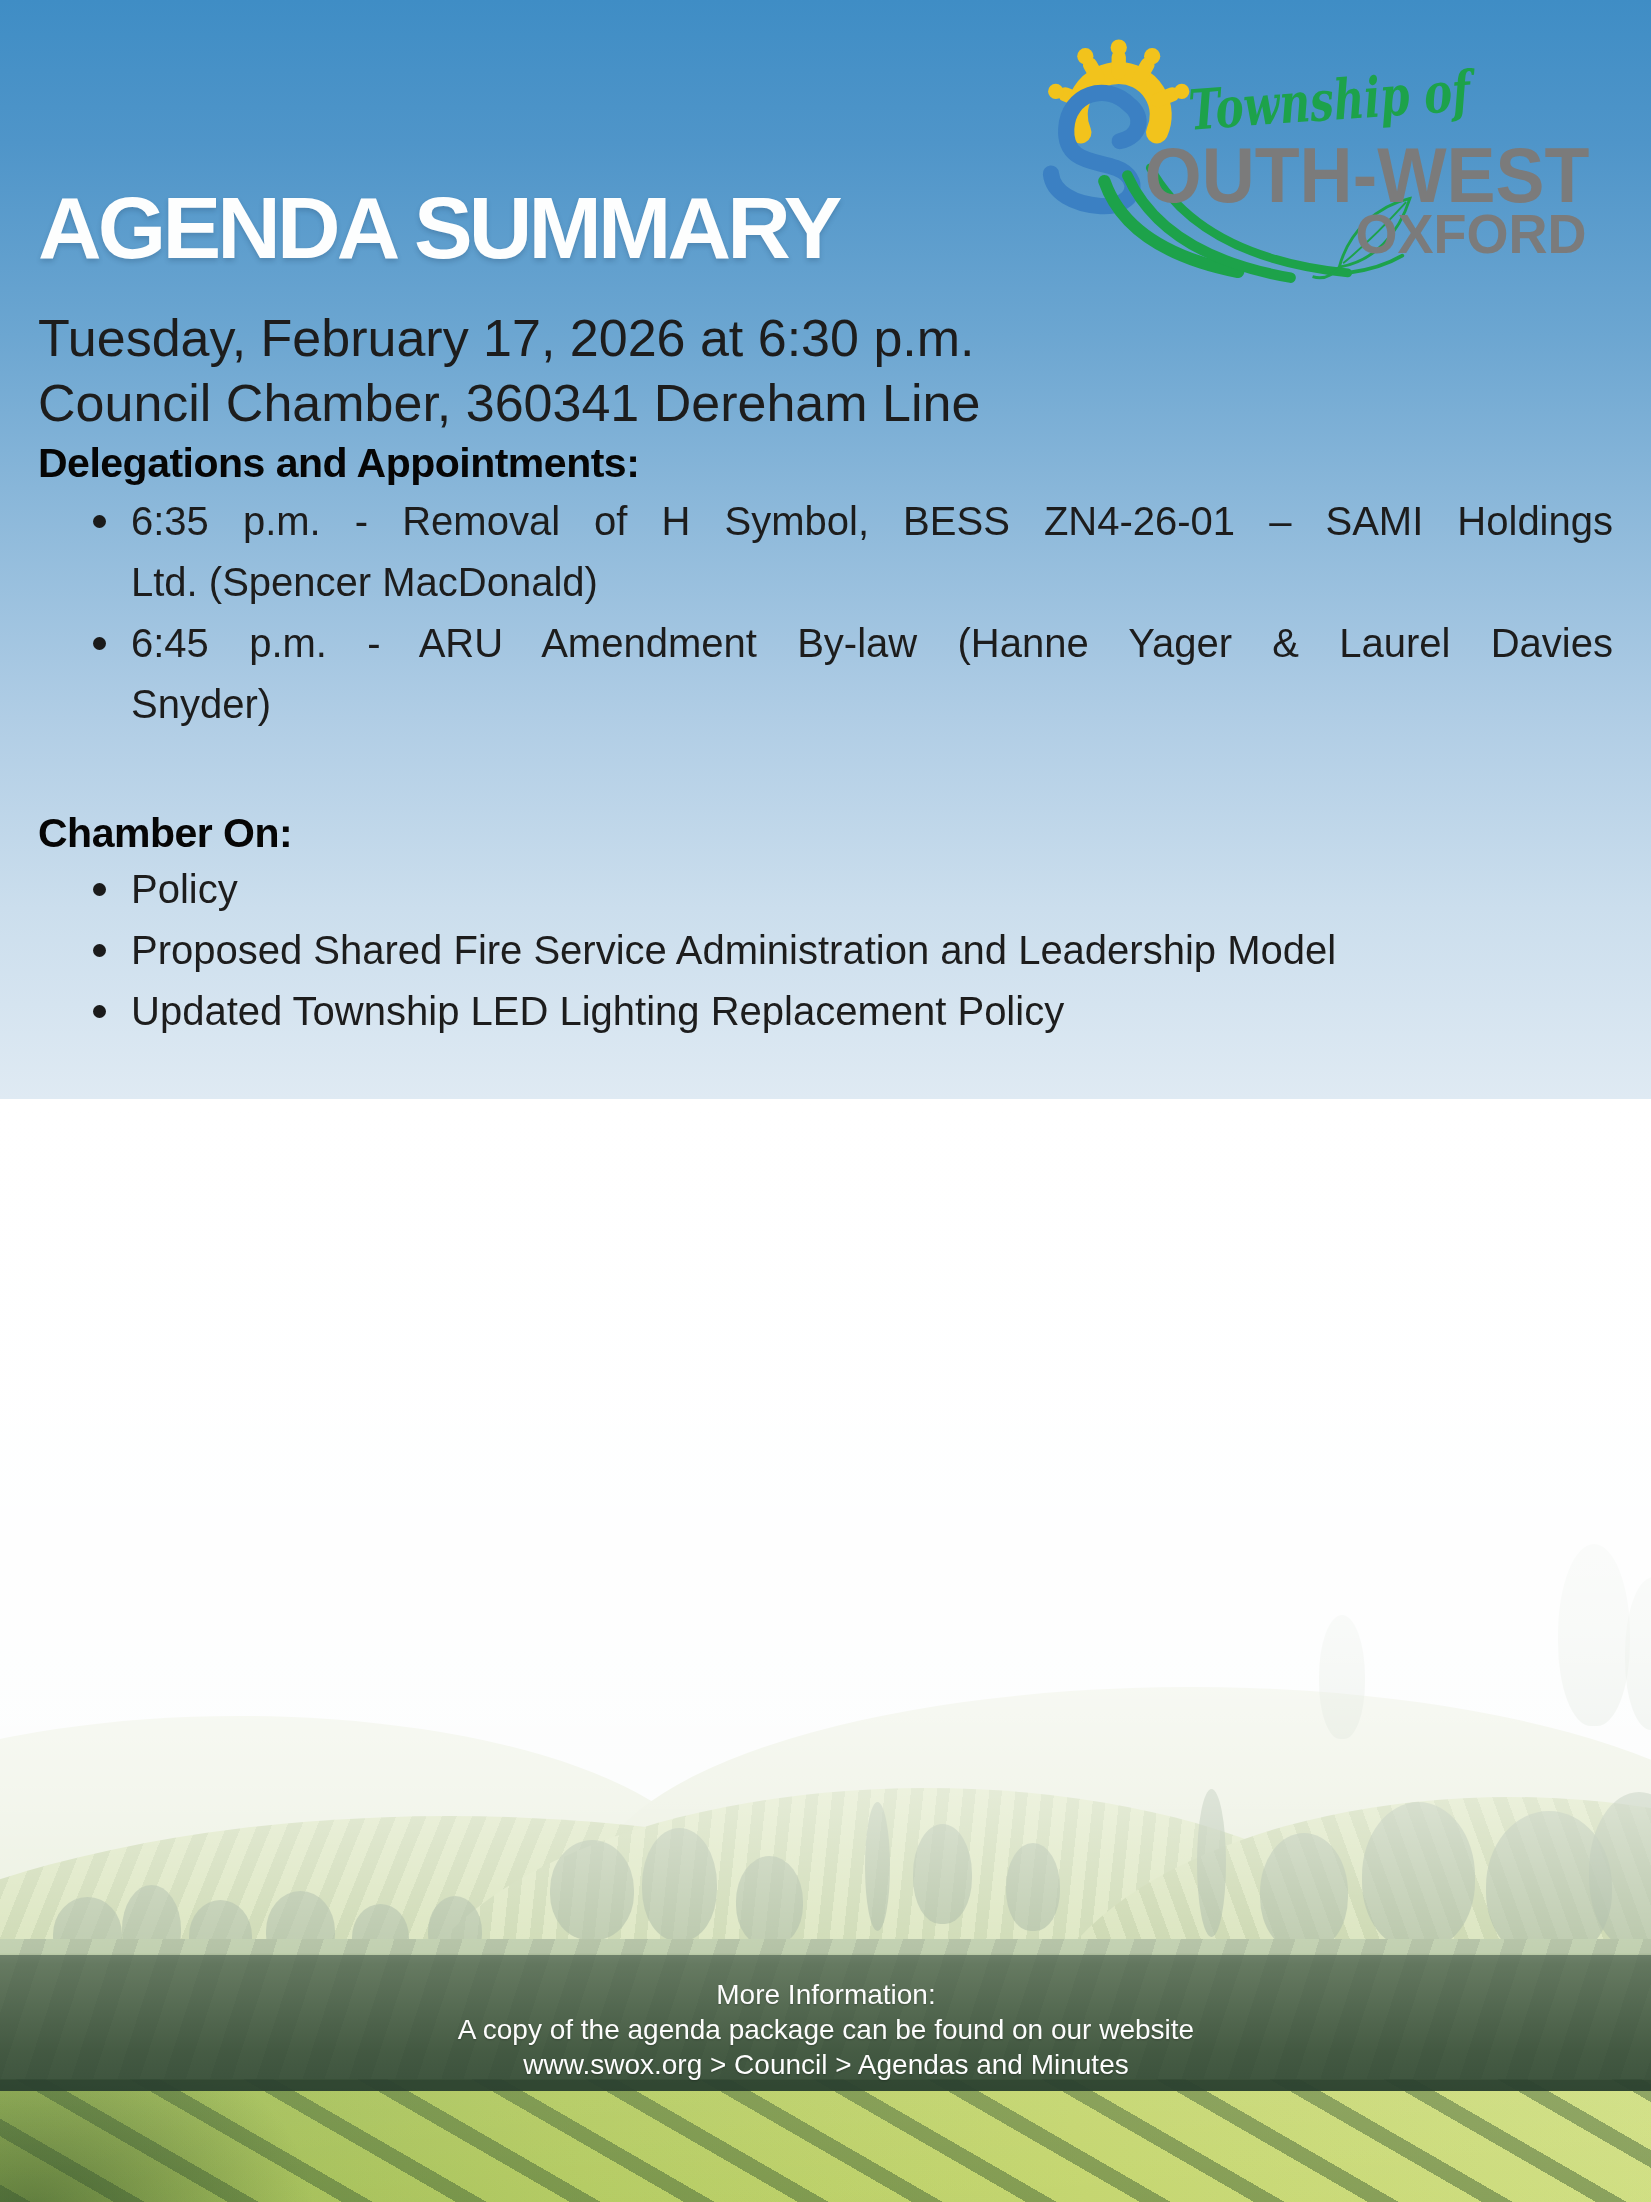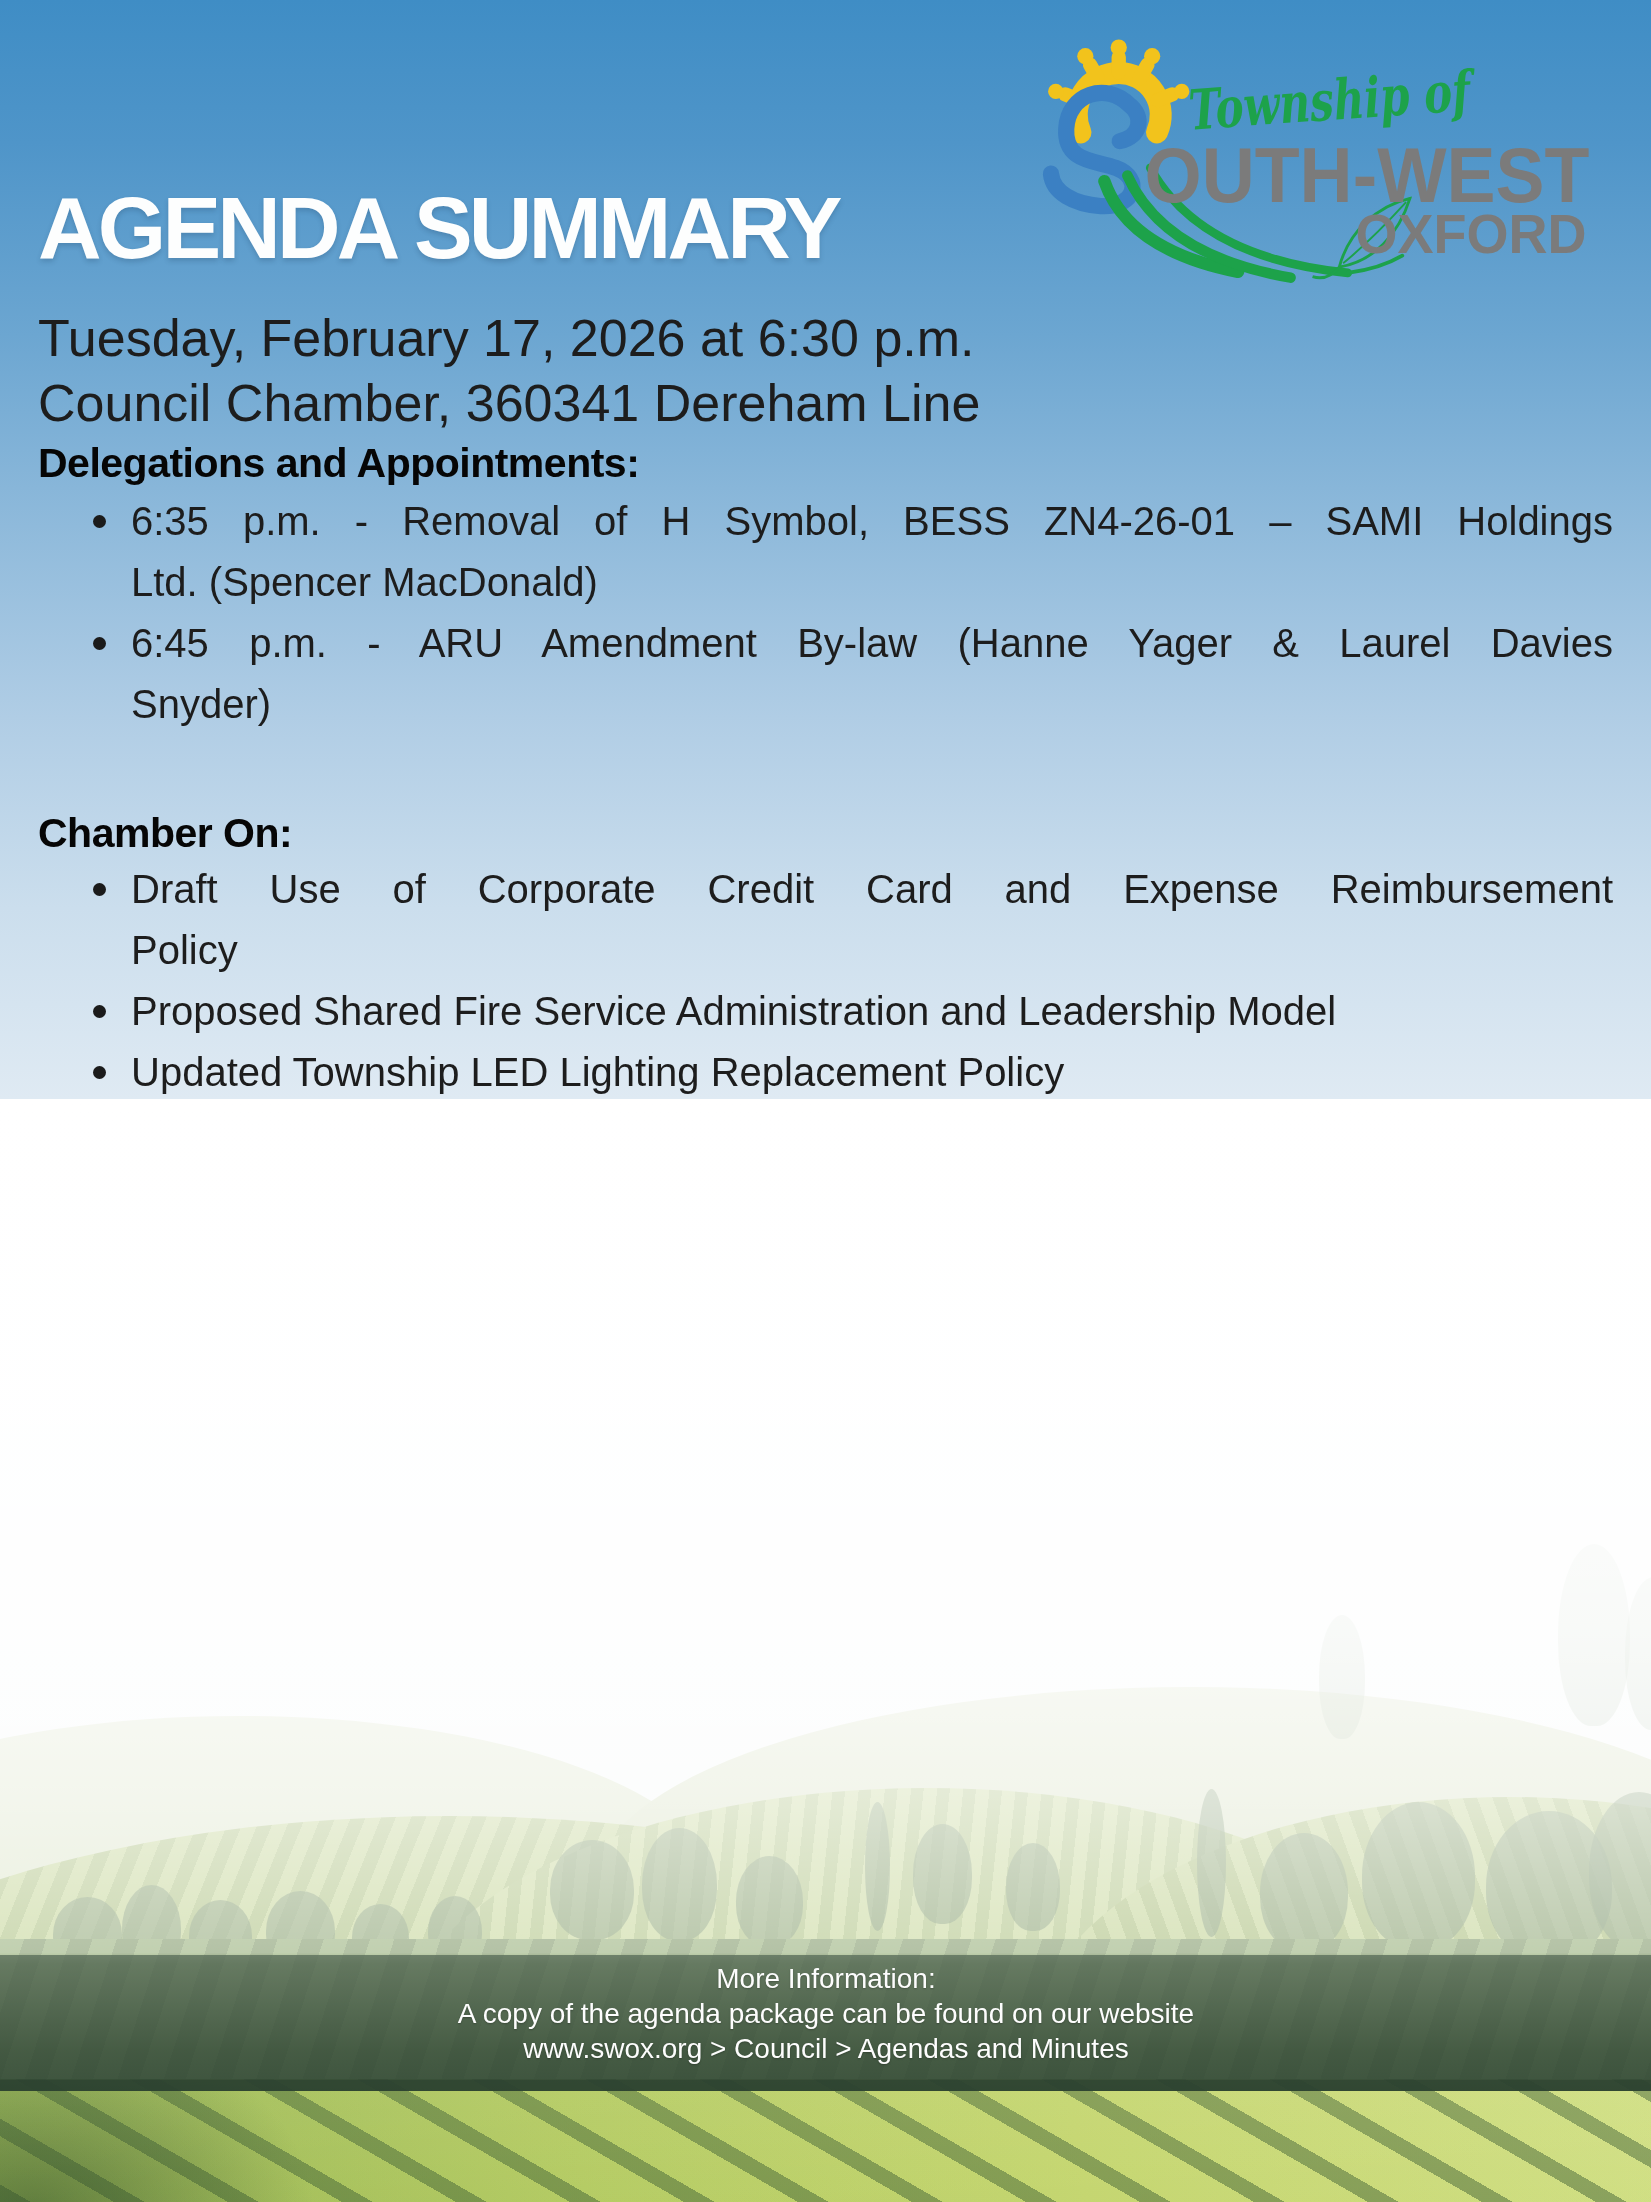--- a/index.html
+++ b/index.html
@@ -36,21 +36,21 @@
       rgba(255,255,255,1) 0%, rgba(255,255,255,0.97) 28%, rgba(255,255,255,0.88) 48%,
       rgba(255,255,255,0.72) 63%, rgba(255,255,255,0.58) 72%, rgba(255,255,255,0.5) 77.4%,
       rgba(255,255,255,0.14) 78.4%, rgba(255,255,255,0.05) 100%); }
 
   
   .footer-band { left:0; top:1955px; width:100%; height:136px;
     background:linear-gradient(180deg, rgba(98,117,97,0.86) 0%, rgba(60,81,62,0.88) 70%, rgba(52,74,56,0.9) 100%);
     box-shadow:inset 0 -11.5px 0 rgba(38,60,44,0.6);
     text-align:center; color:#fdfdfd; }
   .footer-band .fline { font-size:28px; line-height:35px; text-shadow:0 1px 1.9px rgba(0,0,0,0.25); }
-  .footer-band .fwrap { padding-top:6px; }
+  .footer-band .fwrap { padding-top:22px; }
 
   
   .title { left:38px; color:#fdfefe; font-weight:bold; font-size:88px;
     letter-spacing:-3.8px; line-height:1; white-space:nowrap;
     text-shadow:0 2.9px 5.7px rgba(25,55,85,0.22); }
   .title1 { top:46px; } .title2 { top:184px; }
   .meta { left:38px; font-size:52px; color:#1d1d1d; white-space:nowrap; }
   .meta1 { top:308px; } .meta2 { top:373px; }
 
   
@@ -165,21 +165,20 @@
       <span class="dot"></span>
       <div class="bline just">6:45 p.m. - ARU Amendment By-law (Hanne Yager &amp; Laurel Davies</div>
       <div class="bline">Snyder)</div>
     </div>
   </div>
 
   <div class="abs sec-h sech2">Chamber On:</div>
   <div class="abs blist blist2">
     <div class="bitem">
       <span class="dot"></span>
-      <div class="bline just">Draft Use of Corporate Credit Card and Expense Reimbursement</div>
       <div class="bline">Policy</div>
     </div>
     <div class="bitem">
       <span class="dot"></span>
       <div class="bline">Proposed Shared Fire Service Administration and Leadership Model</div>
     </div>
     <div class="bitem">
       <span class="dot"></span>
       <div class="bline">Updated Township LED Lighting Replacement Policy</div>
     </div>

